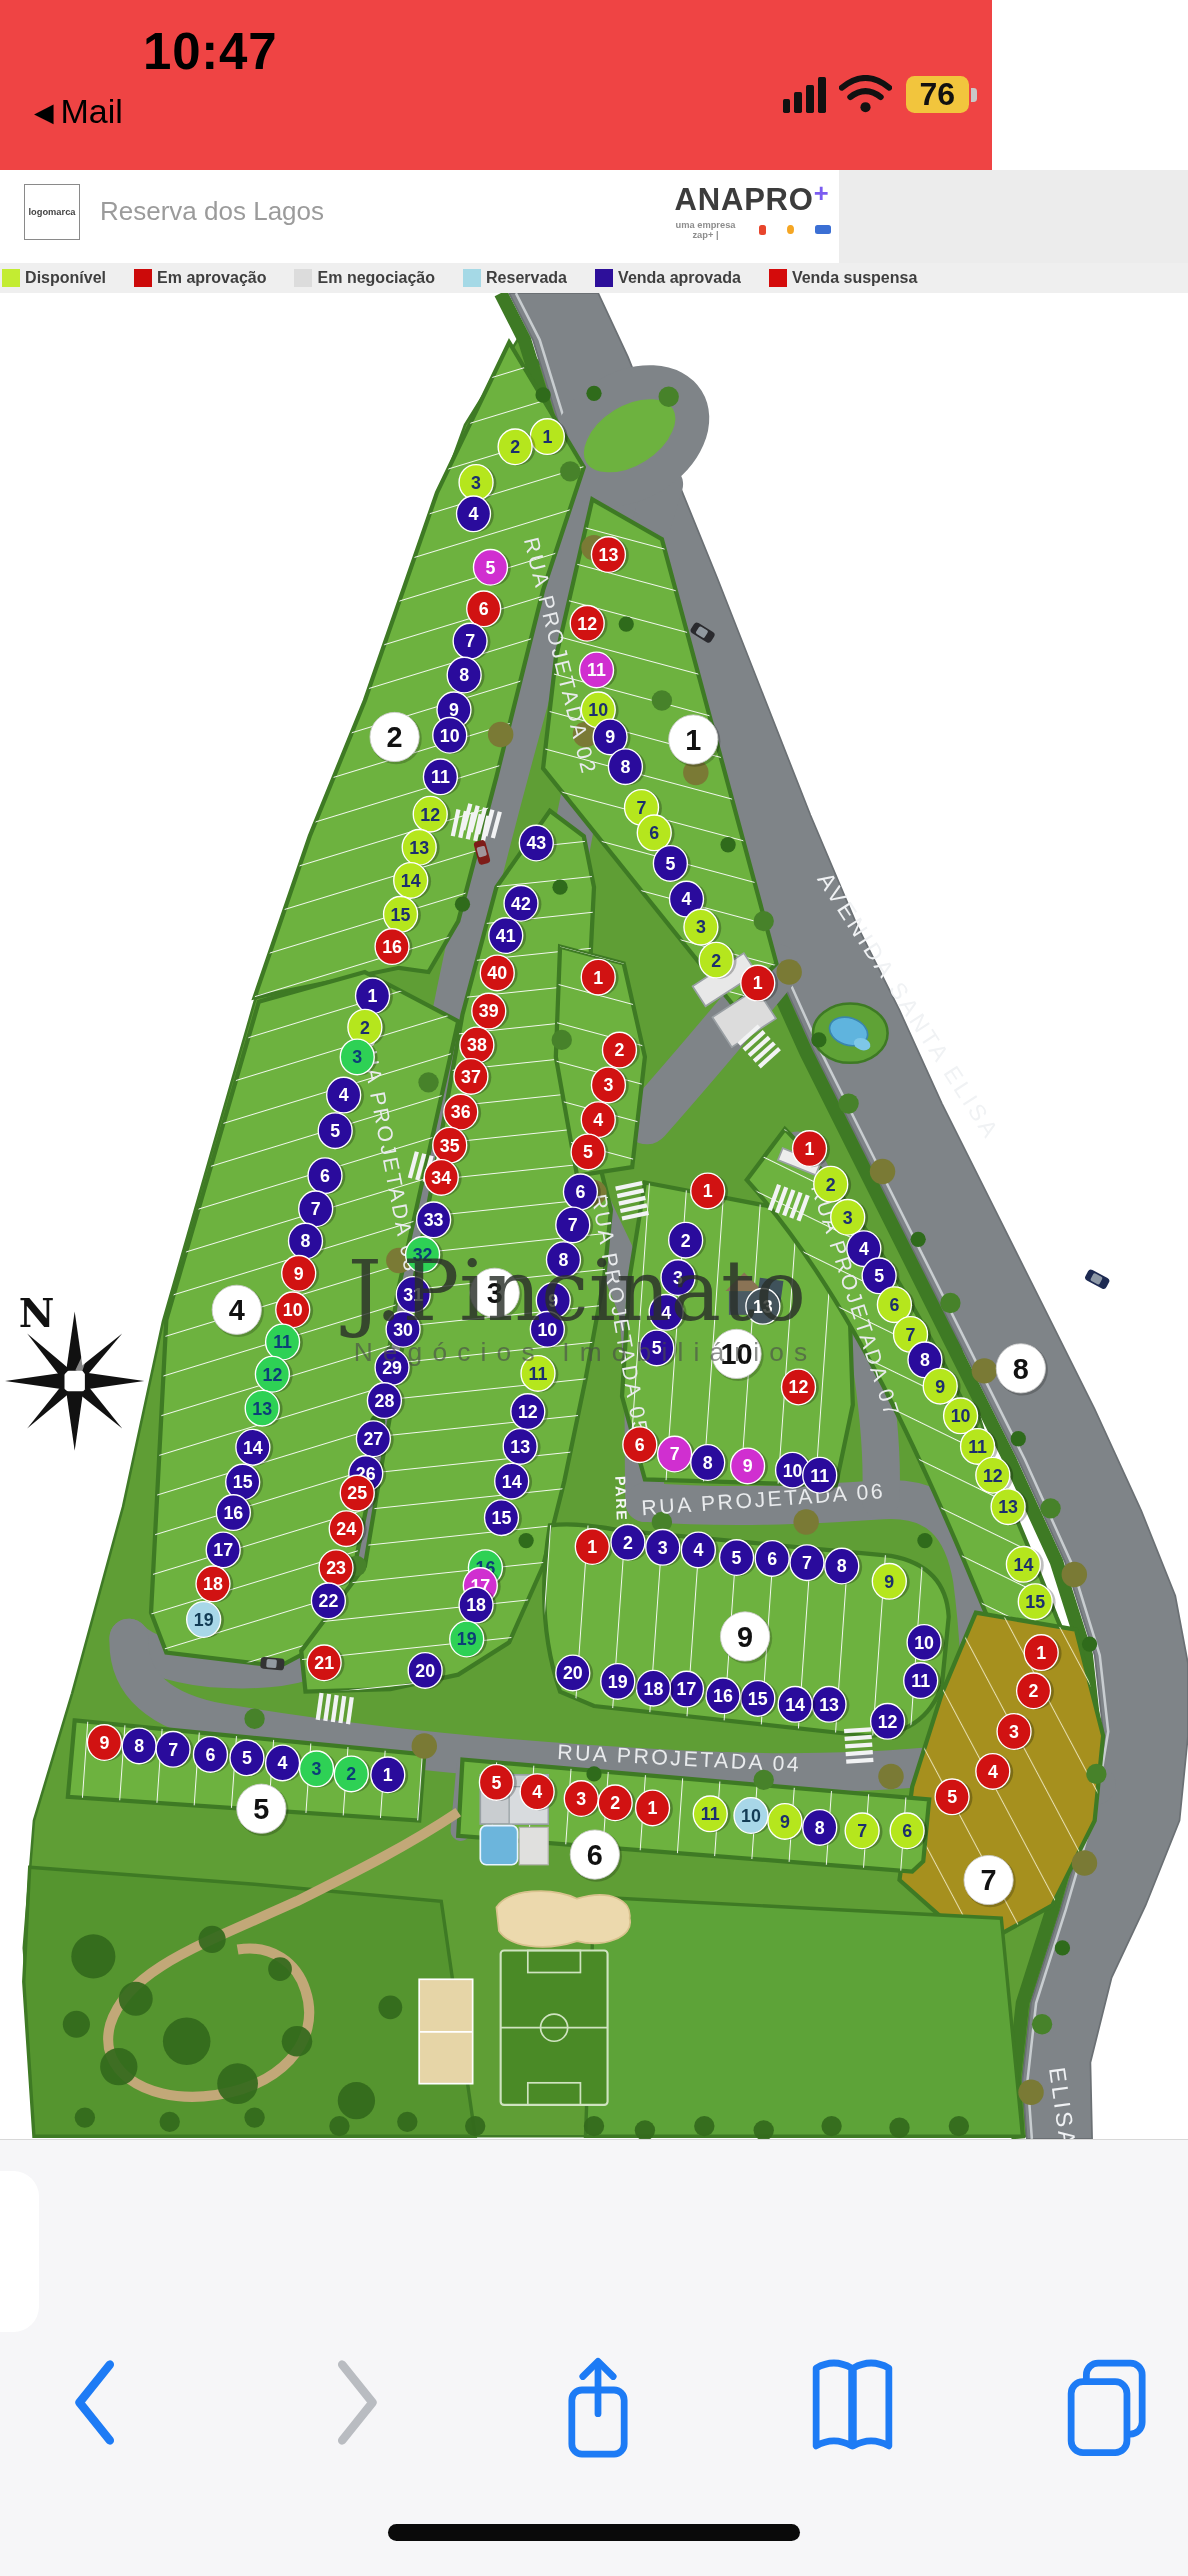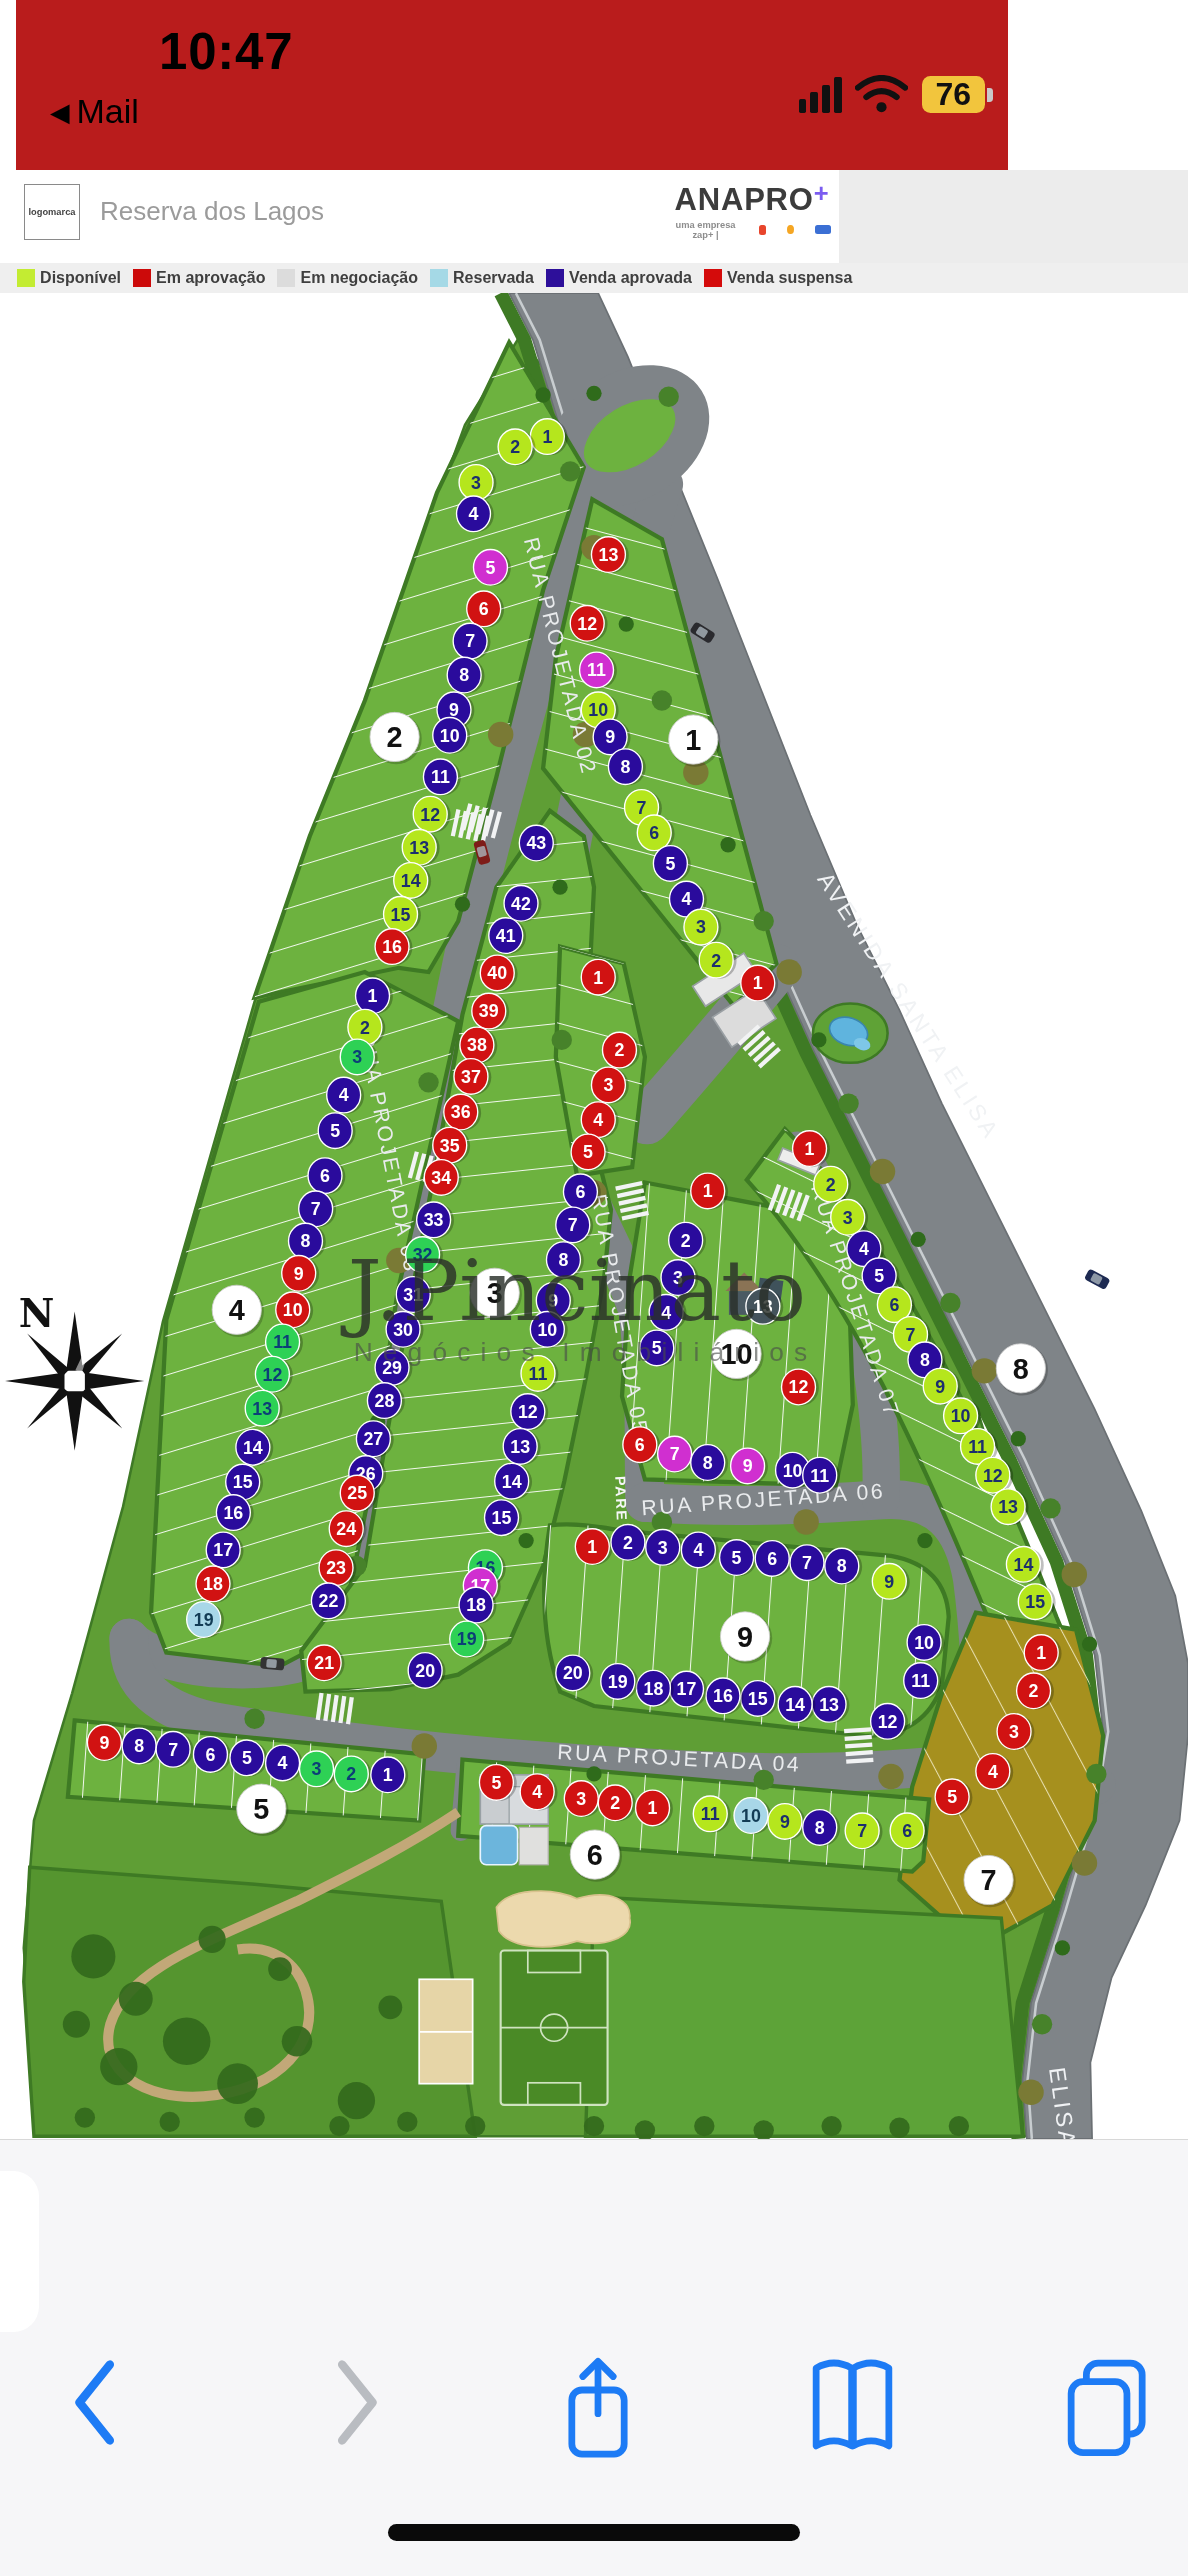--- a/index.html
+++ b/index.html
@@ -1,19 +1,19 @@
 <!DOCTYPE html>
 <html style="font-size:13.6px"><head>
 <meta charset="utf-8">
 <style>
   html,body{margin:0;padding:0;background:#fff;}
   body{width:1188px;height:2576px;position:relative;overflow:hidden;
        font-family:"Liberation Sans",sans-serif;-webkit-font-smoothing:antialiased;}
   
-  .statusbar{position:relative;width:992px;height:170px;background:#b91c1c;margin-left:16px;}
+  .statusbar{position:relative;width:992px;height:170px;background:#ef4444;}
   .time{position:absolute;left:143px;top:22px;font-size:51px;font-weight:700;color:#000;letter-spacing:0.8px;}
   .backlink{position:absolute;left:34px;top:92px;font-size:34px;color:#000;display:flex;align-items:center;gap:6.8px;}
   .backlink .tri{font-size:25.5px;}
   .sb-icons{position:absolute;right:15.3px;top:75px;display:flex;align-items:center;gap:13.6px;}
   .sig{display:flex;align-items:flex-end;gap:4.2px;height:36px;}
   .sig i{display:block;width:7.6px;background:#111;border-radius:1.7px;}
   .wifi svg{display:block;}
   .batt{position:relative;width:71px;height:37px;}
   .batt .body{position:absolute;left:0;top:0;width:63px;height:37px;background:#f2c53d;border-radius:8.5px;
       display:flex;align-items:center;justify-content:center;font-size:32px;font-weight:700;color:#111;}
@@ -27,21 +27,21 @@
   .anapro{position:absolute;right:8.5px;top:12px;width:157px;text-align:center;margin-left:30px;}
   .anapro .big{font-size:31px;font-weight:800;color:#3c3c3c;letter-spacing:0.8px;position:relative;}
   .anapro .plus{color:#7b5cf0;font-weight:800;font-size:25.5px;position:relative;top:-8.5px;}
   .anapro .sub{margin-top:1.7px;font-size:9.3px;color:#9a9a9a;display:flex;align-items:center;justify-content:center;gap:21px;}
   .anapro .sub b{color:#8d8d8d;}
   .dotr{display:inline-block;width:10.2px;height:10.2px;border-radius:2.5px;background:#e8452c;}
   .doto{display:inline-block;width:9.3px;height:9.3px;border-radius:50%;background:#f5a623;}
   .dotb{display:inline-block;width:22px;height:8.5px;border-radius:2.5px;background:#3b6fd4;}
   
   .legend{position:relative;width:1188px;height:30px;background:#efefef;display:flex;
-      padding-left:17px;box-sizing:border-box;gap:12px;}
+      padding-left:2px;box-sizing:border-box;gap:28px;}
   .litem{display:flex;align-items:center;gap:5.1px;font-size:16px;font-weight:700;color:#3f3f3f;}
   .litem .sw{width:18px;height:18px;display:inline-block;}
   
   .mapwrap{position:relative;width:1188px;height:1846px;background:#ffffff;}
   svg text{font-family:"Liberation Sans",sans-serif;}
   .road-label{fill:#e9ebed;font-size:25px;letter-spacing:3px;font-weight:400;}
   .ave-label{fill:#f0f2f4;font-size:27px;letter-spacing:4px;}
   .pare{fill:#f5f6f7;font-size:17px;font-weight:700;letter-spacing:2px;}
   .wm1{font-family:"DejaVu Serif","Liberation Serif",serif;font-size:100px;fill:rgba(42,47,42,0.82);}
   .wm2{font-size:31px;letter-spacing:12px;fill:rgba(72,76,72,0.62);}

